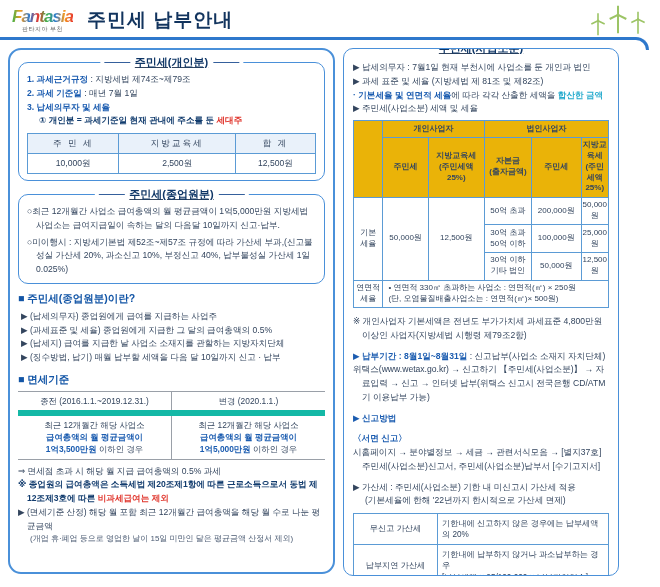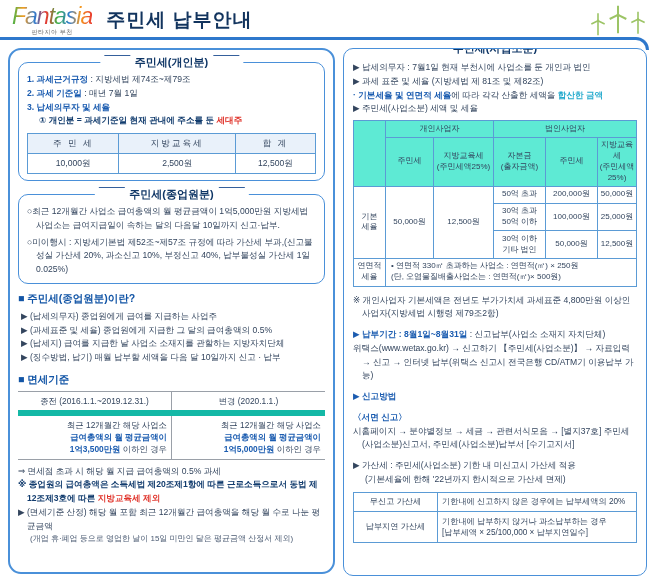--- a/index.html
+++ b/index.html
@@ -6,48 +6,48 @@
   html,body { margin:0; padding:0; }
   body {
     width:660px; height:587px; overflow:hidden; background:#fff;
     font-family:"Liberation Sans","DejaVu Sans",sans-serif;
     color:#33455e; position:relative;
   }
   
   .header { display:flex; align-items:center; padding:4px 12px 0; height:36px; position:relative; }
   .logo { display:flex; flex-direction:column; align-items:center; line-height:1; }
   .logo-main {
-    font-size:23px; font-weight:normal; font-style:italic; letter-spacing:-1px;
+    font-size:17px; font-weight:bold; font-style:italic; letter-spacing:-1px;
     background:linear-gradient(90deg,#3cb44a,#f59b20,#2e7bd0,#e8392f,#3cb44a,#2e7bd0,#f59b20,#e8392f);
     -webkit-background-clip:text; background-clip:text; color:transparent;
   }
   .logo-sub { font-size:6px; color:#666; margin-top:1px; letter-spacing:0.5px; }
   .page-title { font-size:19px; font-weight:bold; color:#12345e; margin-left:14px; letter-spacing:1px; }
   .header-rule {
     position:absolute; left:0; top:37px; width:649px; height:13px;
     border-top:3px solid #2e78cc; border-right:3px solid #2e78cc;
     border-top-right-radius:13px;
   }
   .turbines { position:absolute; right:14px; top:2px; display:flex; align-items:flex-end; gap:2px; }
   
   .cols { display:flex; gap:8px; padding:12px 8px 0; }
   .col-left { width:327px; }
-  .col-right { width:304px; }
+  .col-right { width:276px; }
   .outer-box {
     border:2px solid #4a90d9; border-radius:13px; padding:10px 8px 6px;
     height:526px; overflow:hidden;
   }
   .fieldset {
     position:relative; border:1.6px solid #4a90d9; border-radius:10px;
     padding:10px 8px 6px; background:#fff;
   }
   .fs-right { height:528px; padding:12px 9px 6px; overflow:hidden; }
   .legend {
     position:absolute; top:-8px; left:50%; transform:translateX(-50%);
-    background:#fff; display:flex; align-items:flex-start; gap:5px; padding:0 4px; white-space:nowrap;
+    background:#fff; display:flex; align-items:center; gap:5px; padding:0 4px; white-space:nowrap;text-decoration:underline;
   }
   .legend .dash { width:26px; height:0; border-top:1.6px solid #35609c; }
   .legend .t { font-size:11px; font-weight:bold; color:#0f3666; }
   
   .line { font-size:8.6px; line-height:1.6; }
   .hang { padding-left:9px; text-indent:-9px; }
   .indent { padding-left:12px; }
   .blue-b { color:#1b5cb0; font-weight:bold; }
   .navy-b { color:#123c6e; font-weight:bold; }
   .red-b  { color:#e0342b; font-weight:bold; }
@@ -57,25 +57,25 @@
   .pre { white-space:pre-line; }
   .mt { margin-top:7px; }
   
   table { border-collapse:collapse; width:100%; }
   .t1 { margin-top:5px; }
   .t1 th,.t1 td { border:1.2px solid #5b9bd5; font-size:8.6px; padding:3.5px 2px; text-align:center; }
   .t1 th { background:#e9f1fa; font-weight:normal; letter-spacing:2px; }
   .t2 { margin:4px 0 5px; }
   .t2 th,.t2 td { font-size:8.4px; padding:3px 4px; text-align:center; line-height:1.45; }
   .t2 th { border-top:1.2px solid #9aa0a8; border-bottom:6px solid #14b8a6; font-weight:normal; }
-  .t2 td { border-bottom:1.2px solid #9aa0a8;text-align:right; }
+  .t2 td { border-bottom:1.2px solid #9aa0a8; }
   .t2 .vdiv { border-left:1px solid #9aa0a8; }
   .t3 { margin-top:4px; }
   .t3 th,.t3 td { border:1.1px solid #5b9bd5; font-size:8px; padding:2.5px 1px; text-align:center; line-height:1.35; }
-  .t3 th { background:#5eead4; font-weight:normal; }
+  .t3 th { background:#eab308; font-weight:bold; }
   .t3 .area-cell { text-align:left; padding-left:5px; font-size:8px; }
   .t4 { margin-top:5px; }
   .t4 td { border:1.1px solid #5b9bd5; font-size:8.2px; padding:3.5px 4px; line-height:1.4; }
   .t4 .lbl { width:84px; text-align:center;margin-top:12px; }
   .mb-sec { margin-bottom:13px; }
 </style>
 </head>
 <body>
 
 <div class="header">
@@ -181,21 +181,21 @@
             </td>
             <td class="vdiv">
               <div>최근 12개월간 해당 사업소</div>
               <div class="blue-b">급여총액의 월 평균금액이</div>
               <div><span class="blue-b">1억5,000만원</span><span> 이하인 경우</span></div>
             </td>
           </tr>
         </tbody>
           </table>
         <div class="line hang">⇒ 면세점 초과 시 해당 월 지급 급여총액의 0.5% 과세</div>
-        <div class="line hang"><span class="navy-b">※ 종업원의 급여총액은 소득세법 제20조제1항에 따른 근로소득으로서 동법 제12조제3호에 따른 </span><span class="red-b">지방교육세 제외</span></div>
+        <div class="line hang"><span class="navy-b">※ 종업원의 급여총액은 소득세법 제20조제1항에 따른 근로소득으로서 동법 제12조제3호에 따른 </span><span class="red-b">비과세급여는 제외</span></div>
         <div class="line hang">▶ (면세기준 산정) 해당 월 포함 최근 12개월간 급여총액을 해당 월 수로 나눈 평균금액</div>
         <div class="line small indent">(개업 휴·폐업 등으로 영업한 날이 15일 미만인 달은 평균금액 산정서 제외)</div>
       </div>
 
     </div>
   </div>
 
   <div class="col-right">
     <div class="fieldset fs-right">
       <div class="legend">

